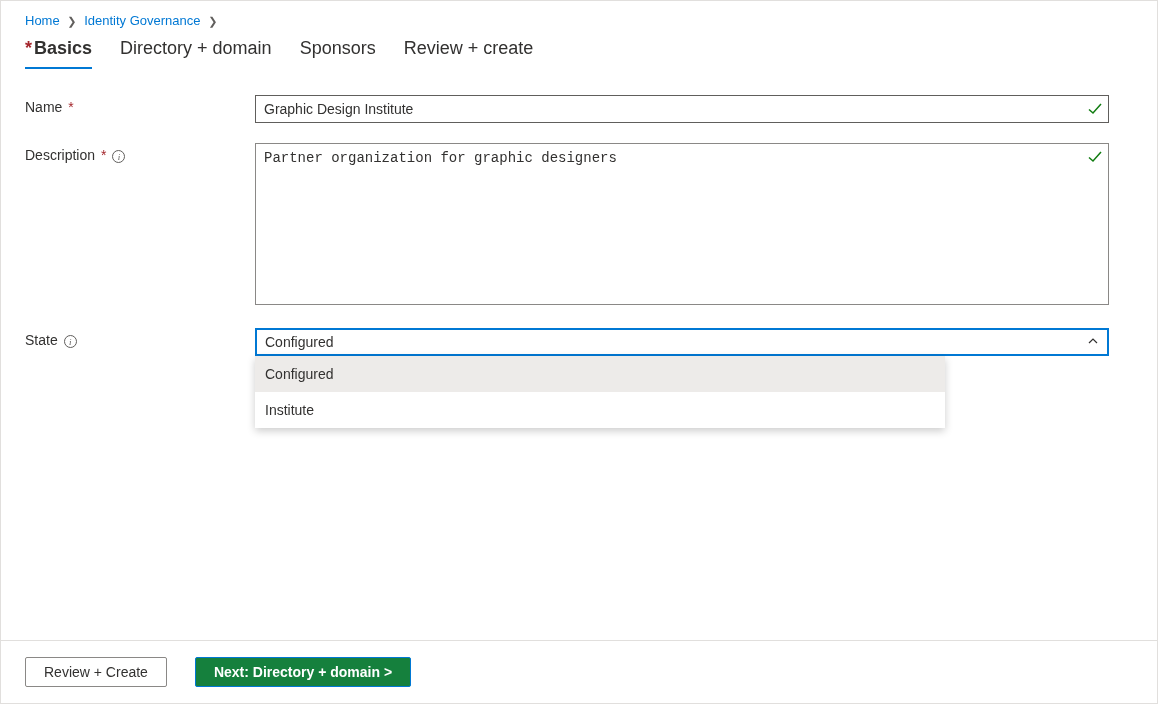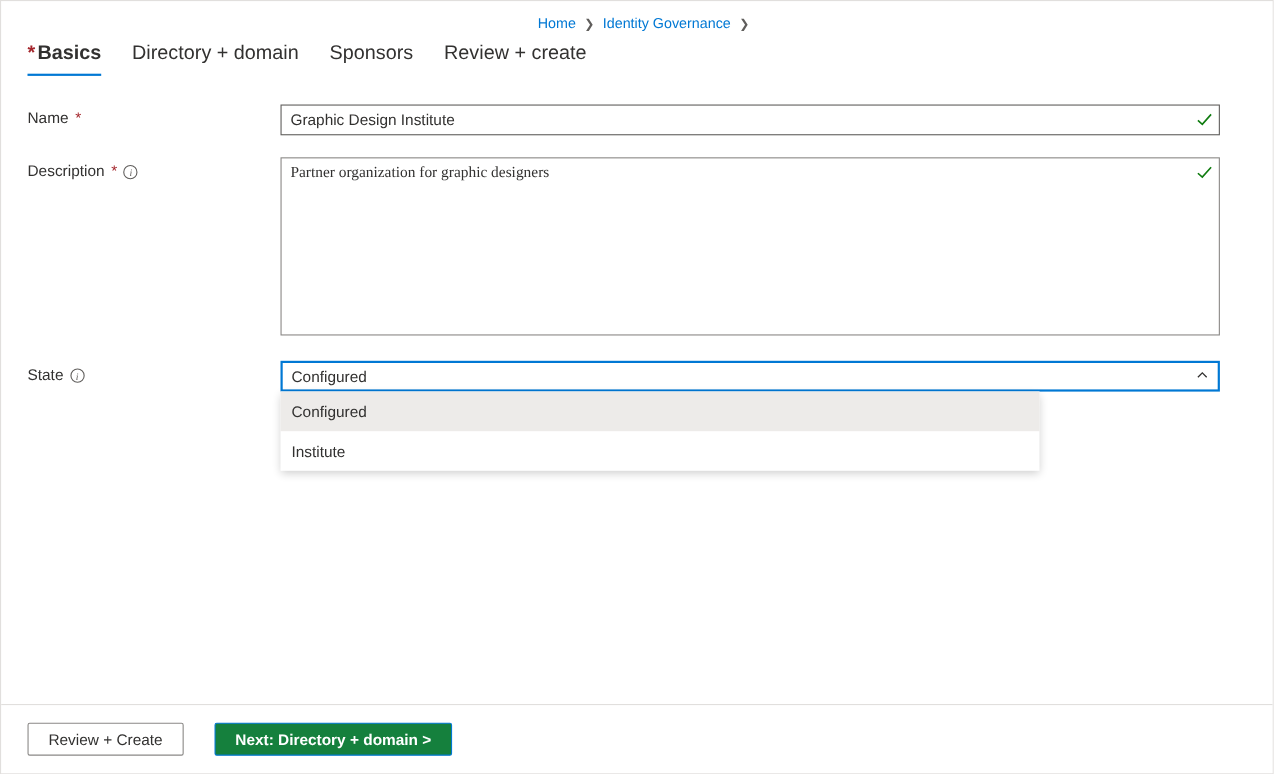--- a/index.html
+++ b/index.html
@@ -23,21 +23,20 @@
     }
     .content-area {
       flex: 1;
       padding: 8px 8px 0 24px;
       overflow: hidden;
       position: relative;
     }
     .breadcrumb {
       padding: 4px 0 8px 0;
       font-size: 13px;
-      text-align: center;
     }
     .breadcrumb a {
       color: #0078d4;
       text-decoration: none;
     }
     .bc-sep {
       color: #605e5c;
       padding: 0 4px;
       font-size: 11px;
     }
@@ -125,21 +124,21 @@
     }
     .textarea-input {
       width: 100%;
       height: 162px;
       border: 1px solid #8a8886;
       padding: 6px 28px 6px 8px;
       font-size: 14px;
       color: #323130;
       resize: none;
       outline: none;
-      font-family: Liberation Serif, serif;
+      font-family: Liberation Mono, monospace;
     }
     .check-icon {
       position: absolute;
       right: 6px;
       top: 6px;
       color: #107c10;
       pointer-events: none;
     }
     .check-icon svg {
       width: 16px;

